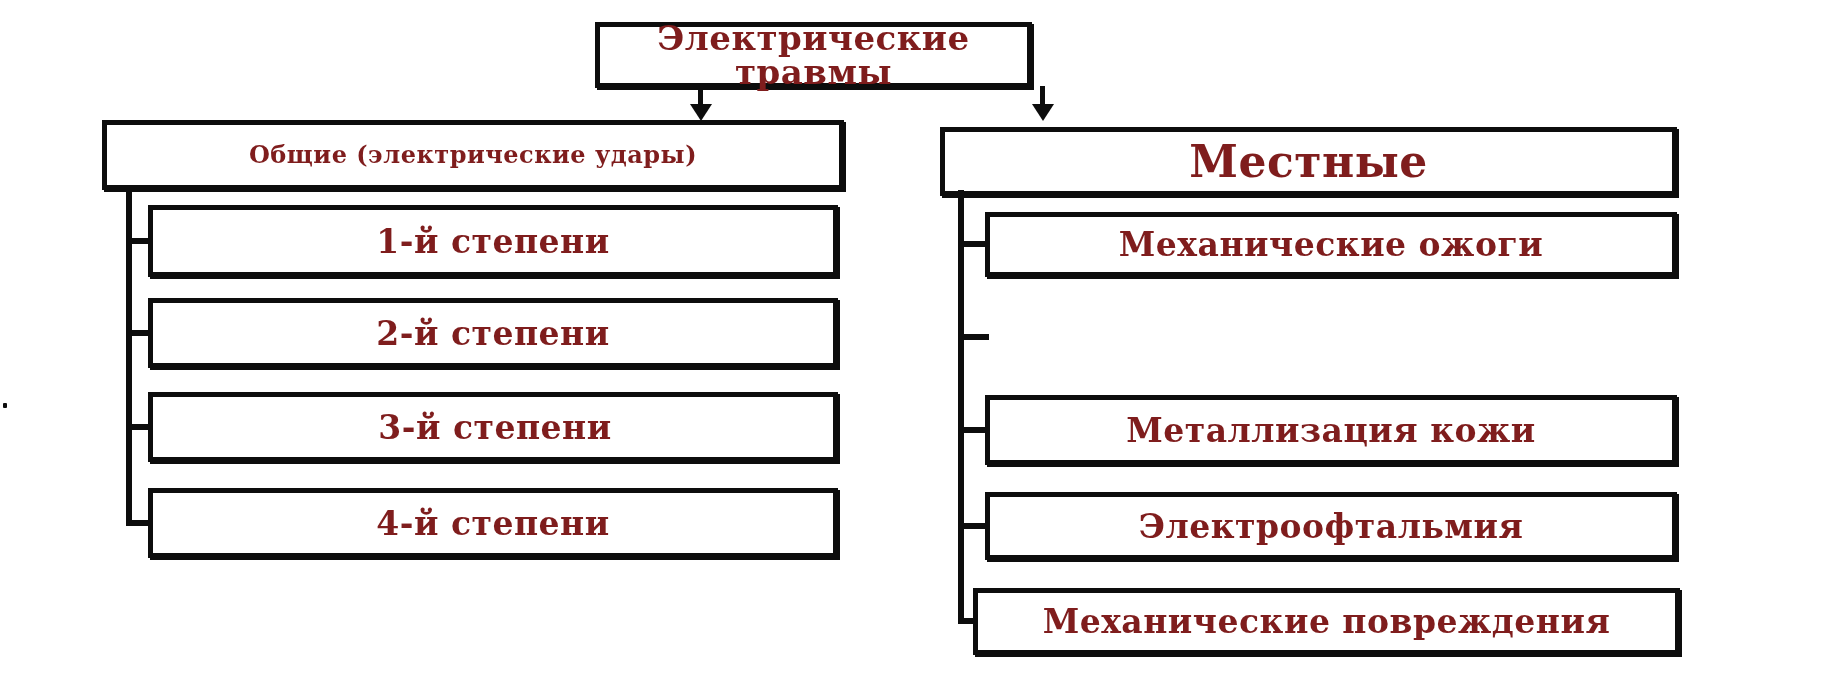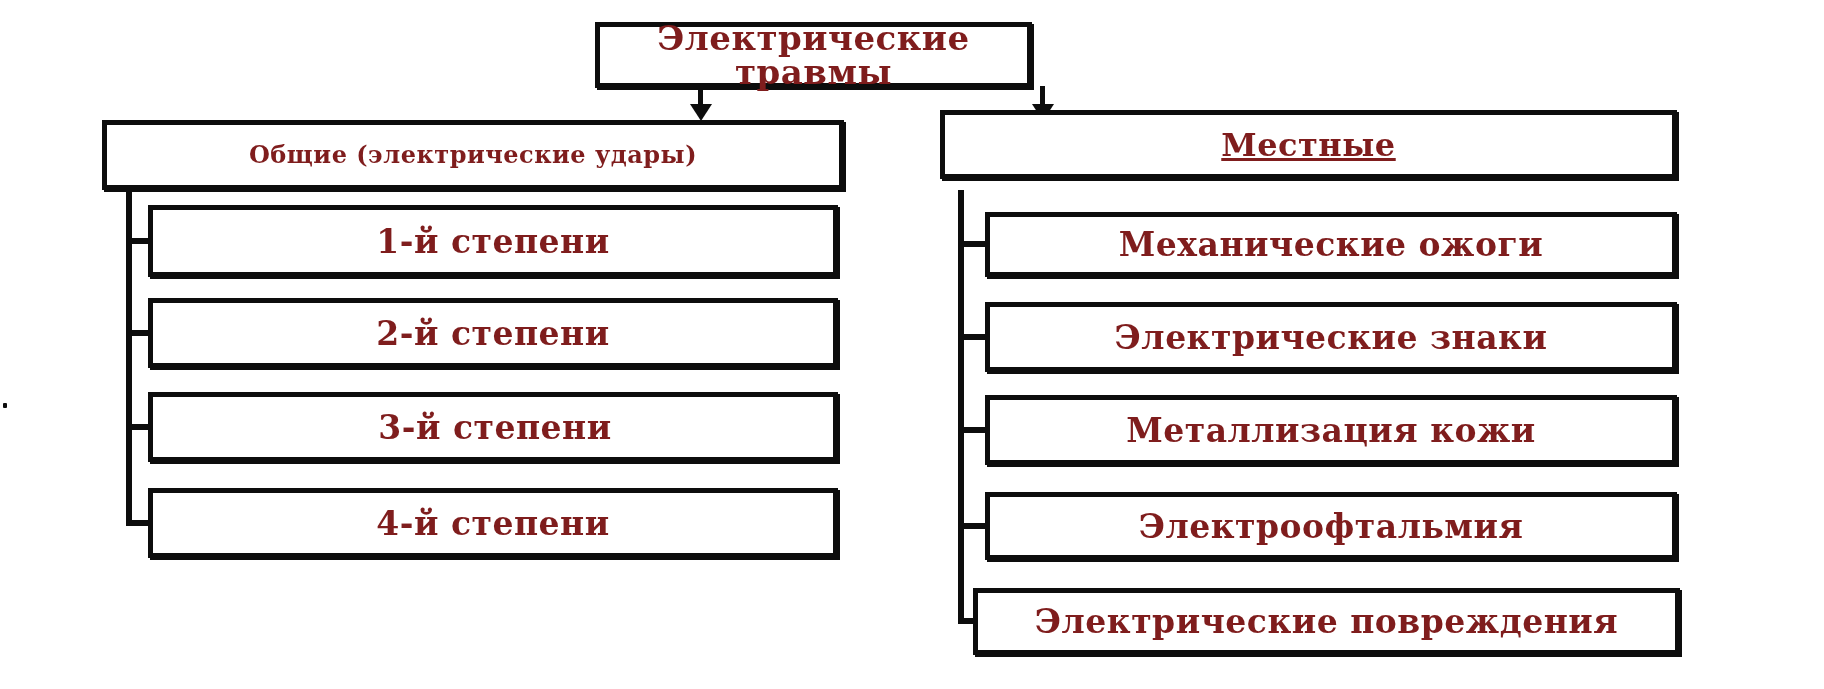--- a/index.html
+++ b/index.html
@@ -32,21 +32,21 @@
     padding: 0 8px;
     
     box-shadow: 2px 2px 0 #0d0d0d;
   }
   .box.title   { left: 595px; top: 22px;  width: 437px; height: 66px; font-size: 34px; }
   .box.l-head  { left: 102px;  top: 120px; width: 742px; height: 70px; font-size: 24px; }
   .box.l-c1    { left: 148px; top: 205px; width: 690px; height: 72px; }
   .box.l-c2    { left: 148px; top: 298px; width: 690px; height: 70px; }
   .box.l-c3    { left: 148px; top: 392px; width: 690px; height: 70px; padding-left: 12px; }
   .box.l-c4    { left: 148px; top: 488px; width: 690px; height: 70px; }
-  .box.r-head  { left: 940px; top: 110px; width: 737px; height: 69px; font-size: 32px; text-decoration: underline; }
+  .box.r-head  { left: 940px; top: 127px; width: 737px; height: 69px; font-size: 44px; }
   .box.r-c1    { left: 985px; top: 212px; width: 692px; height: 65px; }
   .box.r-c2    { left: 985px; top: 302px; width: 692px; height: 70px; }
   .box.r-c3    { left: 985px; top: 395px; width: 692px; height: 70px; }
   .box.r-c4    { left: 985px; top: 492px; width: 692px; height: 68px; }
   .box.r-c5    { left: 973px; top: 588px; width: 707px; height: 67px; }
 
   .vline, .hline {
     position: absolute;
     background: #0d0d0d;
   }
@@ -115,20 +115,19 @@
   <div class="box r-head">Местные</div>
 
   <div class="vline r-trunk"></div>
   <div class="hline r-t1"></div>
   <div class="hline r-t2"></div>
   <div class="hline r-t3"></div>
   <div class="hline r-t4"></div>
   <div class="hline r-t5"></div>
 
   <div class="box r-c1">Механические ожоги</div>
-  <div class="box r-c2">Электрические знаки</div>
   <div class="box r-c3">Металлизация кожи</div>
   <div class="box r-c4">Электроофтальмия</div>
-  <div class="box r-c5">Электрические повреждения</div>
+  <div class="box r-c5">Механические повреждения</div>
 
   <div class="speck"></div>
 
 </div>
 
 </body></html>

